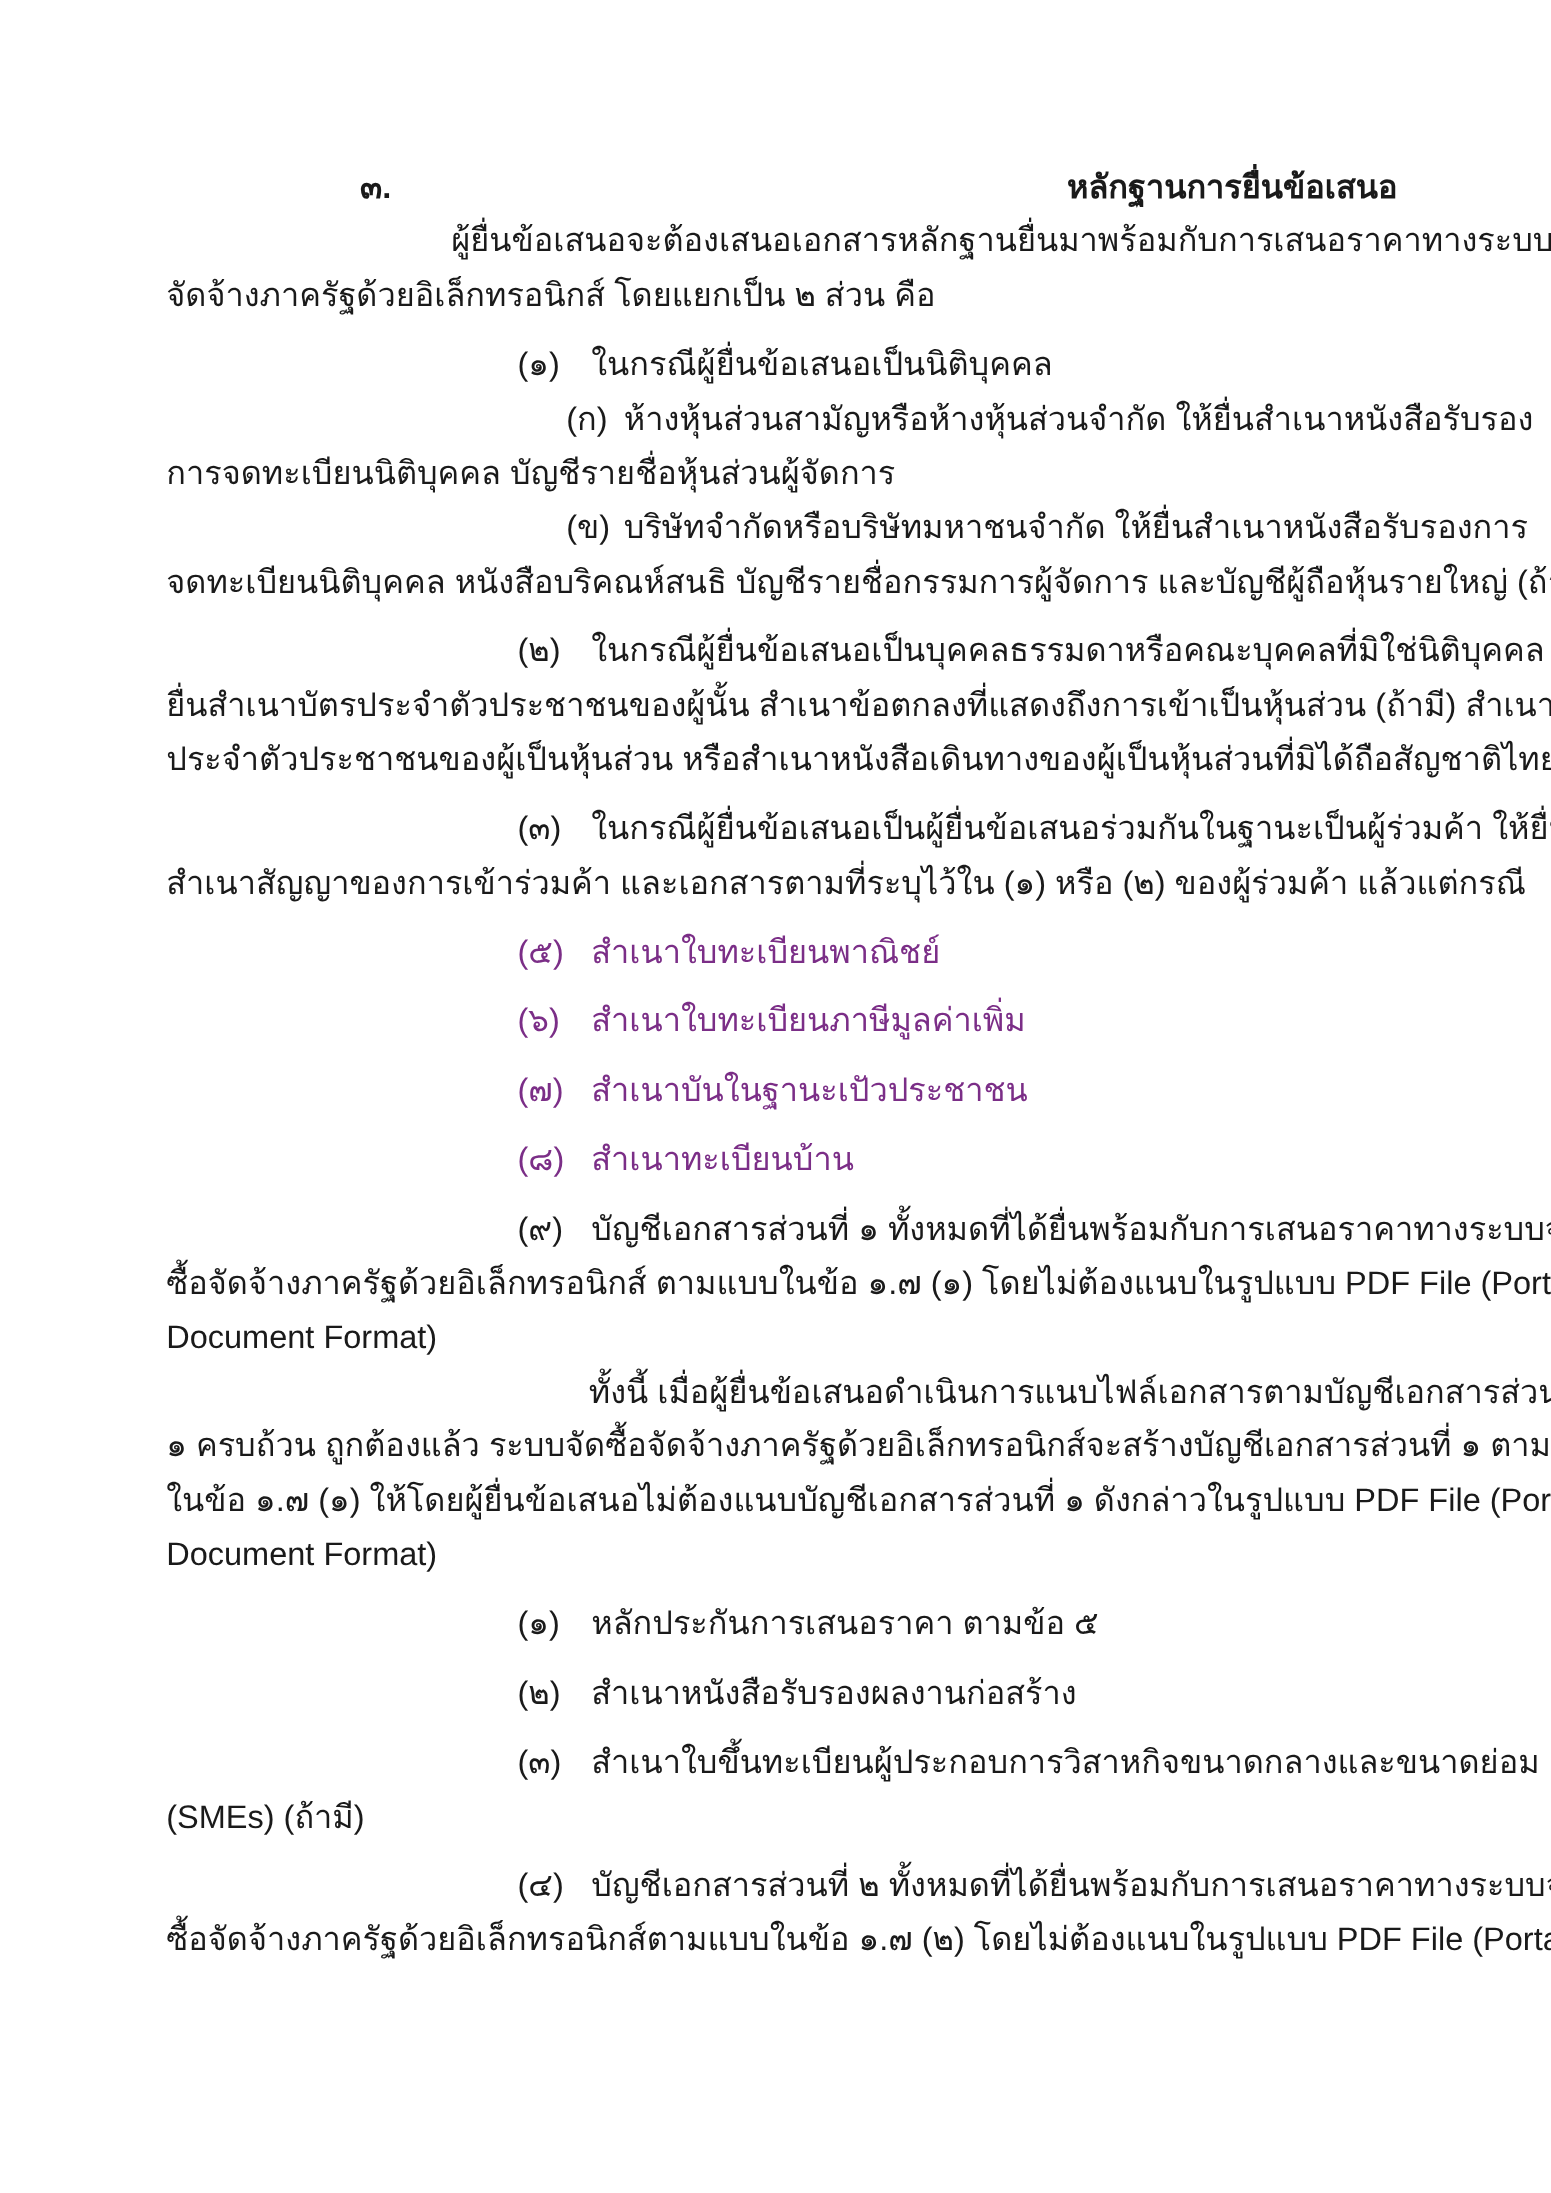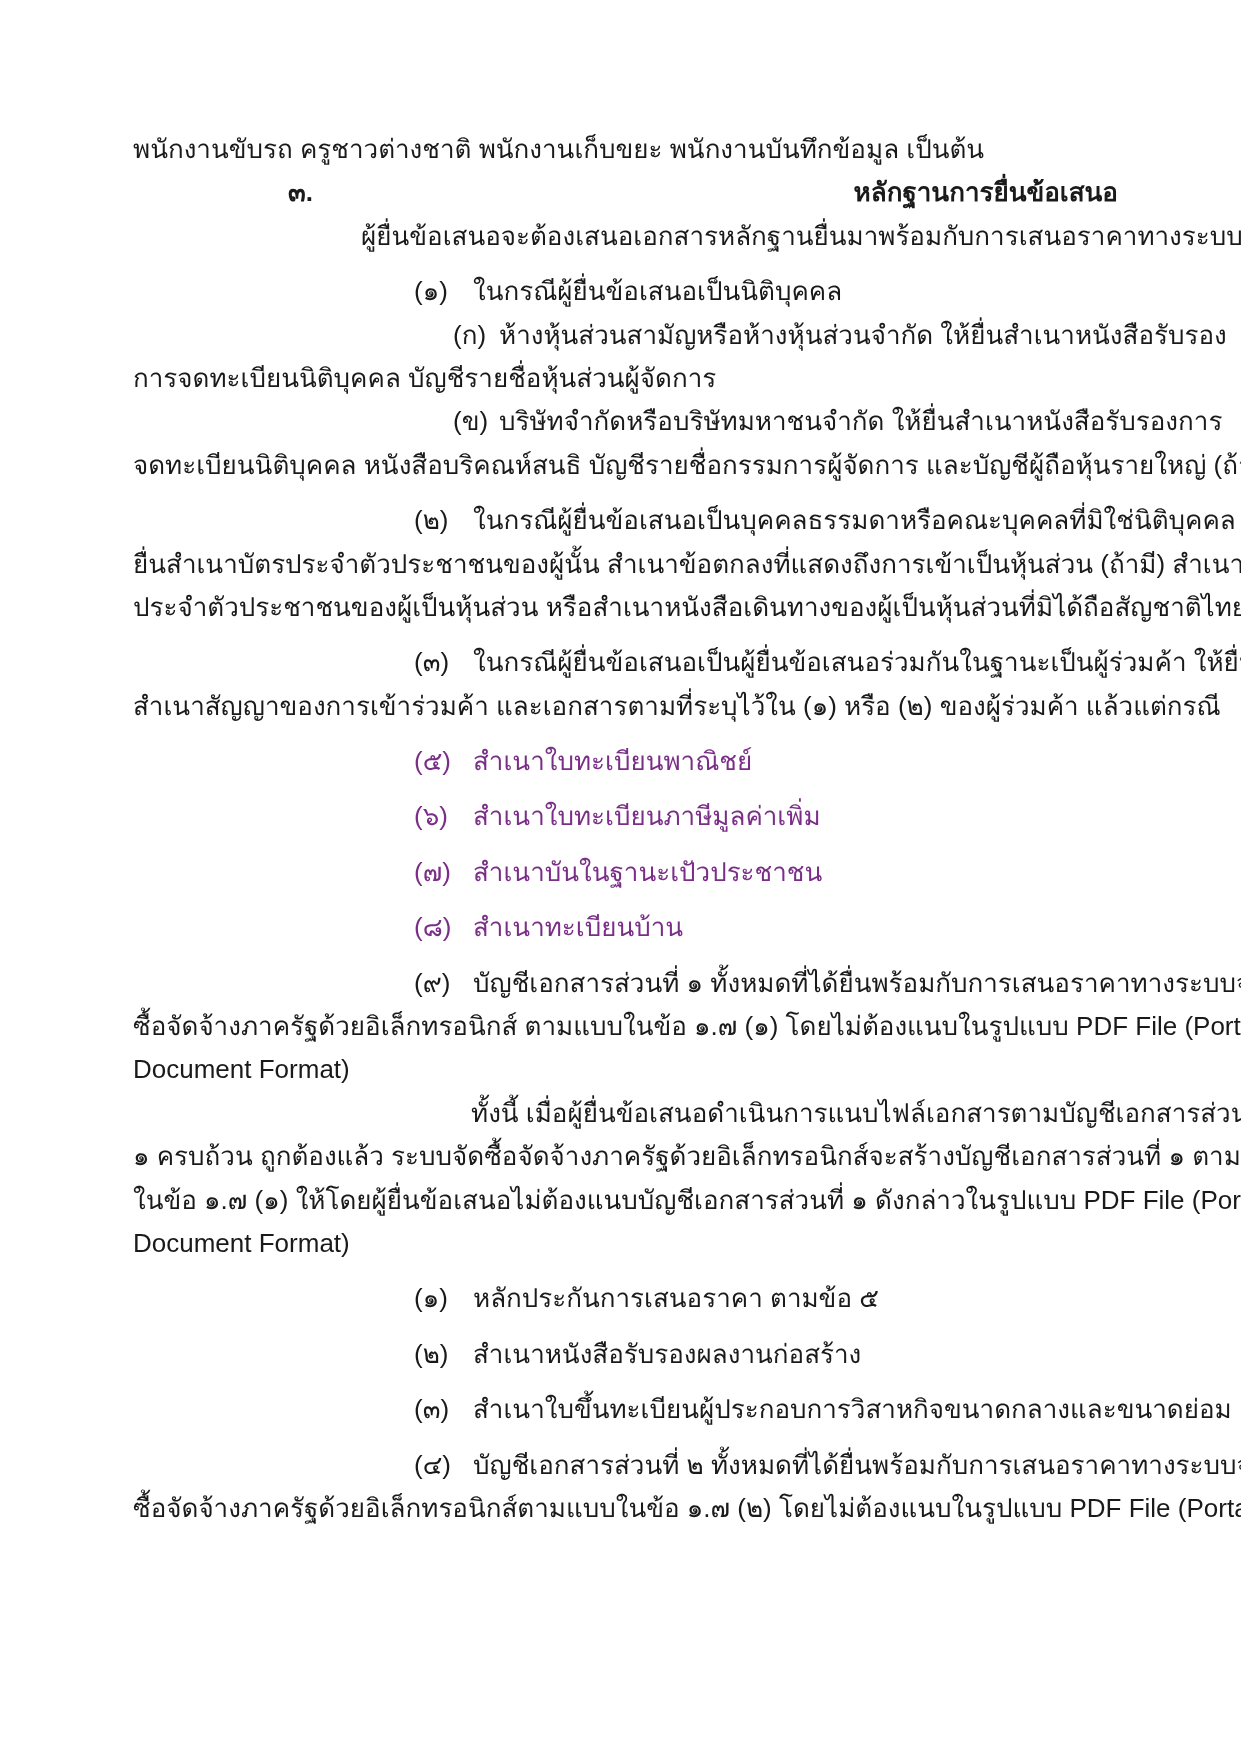--- a/index.html
+++ b/index.html
@@ -53,29 +53,29 @@
   
   .indent-margin .text { padding-left: 0; }
   .indent-para .text   { padding-left: 228px; }
   .indent-deep .text   { padding-left: 338px; }
 </style>
 </head>
 <body>
 
 <div class="page">
   <div class="content" id="doc-lines" style="color: rgb(26, 26, 26);">
-      <div class="line body indent-margin">
-        <span class="text">พนักงานขับรถ ครูชาวต่างชาติ พนักงานเก็บขยะ พนักงานบันทึกข้อมูล เป็นต้น</span>
-      </div>
       <div class="line h1">
         <span class="marker">๓.</span>
         <span class="text">หลักฐานการยื่นข้อเสนอ</span>
       </div>
       <div class="line body indent-para">
         <span class="text">ผู้ยื่นข้อเสนอจะต้องเสนอเอกสารหลักฐานยื่นมาพร้อมกับการเสนอราคาทางระบบจัดซื้อ</span>
+      </div>
+      <div class="line body indent-margin">
+        <span class="text">จัดจ้างภาครัฐด้วยอิเล็กทรอนิกส์ โดยแยกเป็น ๒ ส่วน คือ</span>
       </div>
       <div class="line li1">
         <span class="marker">(๑)</span>
         <span class="text">ในกรณีผู้ยื่นข้อเสนอเป็นนิติบุคคล</span>
       </div>
       <div class="line li2">
         <span class="marker">(ก)</span>
         <span class="text">ห้างหุ้นส่วนสามัญหรือห้างหุ้นส่วนจำกัด ให้ยื่นสำเนาหนังสือรับรอง</span>
       </div>
       <div class="line body indent-margin">
@@ -148,20 +148,23 @@
         <span class="text">หลักประกันการเสนอราคา ตามข้อ ๕</span>
       </div>
       <div class="line li1">
         <span class="marker">(๒)</span>
         <span class="text">สำเนาหนังสือรับรองผลงานก่อสร้าง</span>
       </div>
       <div class="line li1">
         <span class="marker">(๓)</span>
         <span class="text">สำเนาใบขึ้นทะเบียนผู้ประกอบการวิสาหกิจขนาดกลางและขนาดย่อม</span>
       </div>
+      <div class="line body indent-margin">
+        <span class="text">(SMEs) (ถ้ามี)</span>
+      </div>
       <div class="line li1">
         <span class="marker">(๔)</span>
         <span class="text">บัญชีเอกสารส่วนที่ ๒ ทั้งหมดที่ได้ยื่นพร้อมกับการเสนอราคาทางระบบจัด</span>
       </div>
       <div class="line body indent-margin">
         <span class="text">ซื้อจัดจ้างภาครัฐด้วยอิเล็กทรอนิกส์ตามแบบในข้อ ๑.๗ (๒) โดยไม่ต้องแนบในรูปแบบ PDF File (Portable</span>
       </div>
     </div>
 </div>
 

